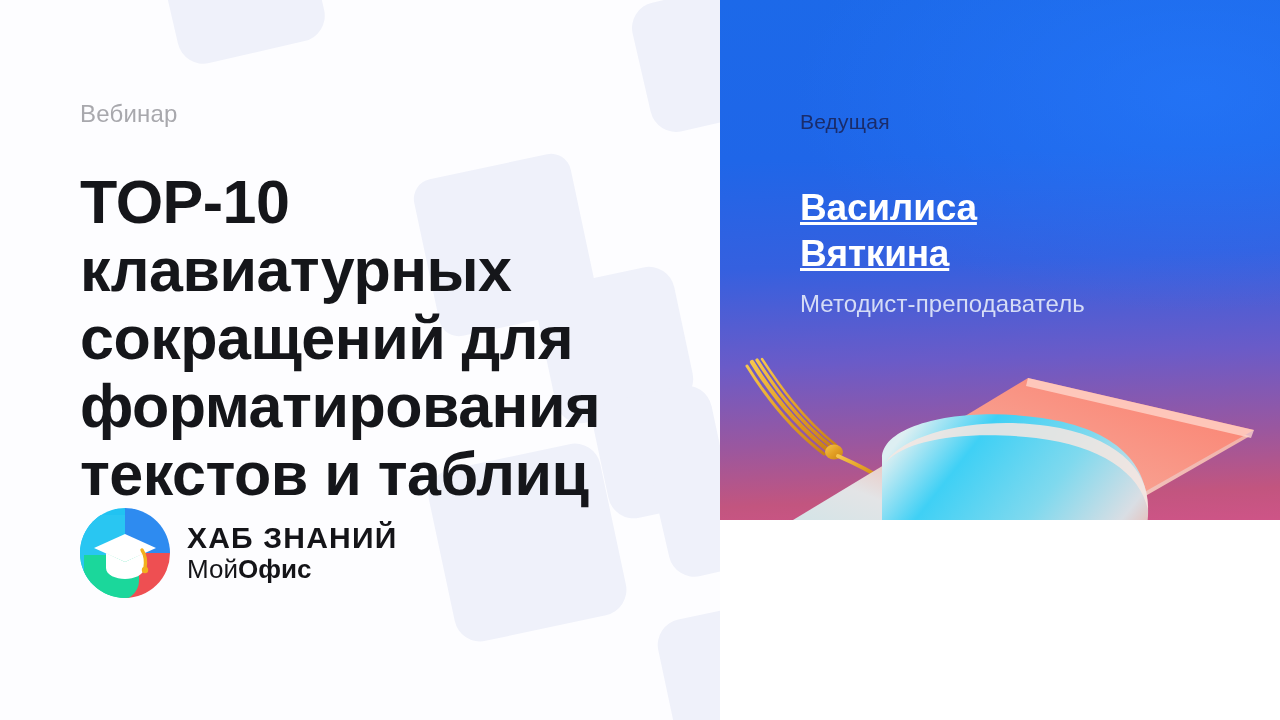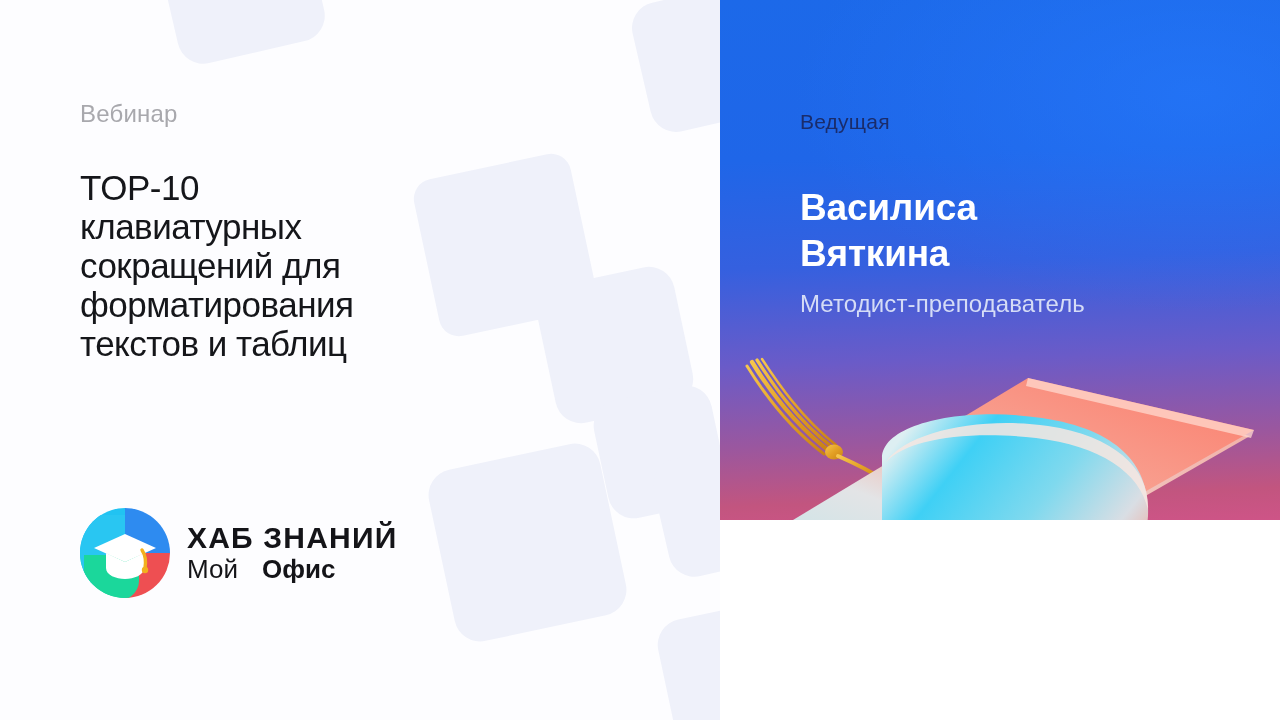--- a/index.html
+++ b/index.html
@@ -31,21 +31,21 @@
 
   .left-content {
     position:absolute; left:80px; top:0; width:560px; height:720px;
   }
   .kicker {
     position:absolute; top:100px; left:0;
     font-size:24px; font-weight:400; color:#a8a8ad; letter-spacing:.2px;
   }
   .headline {
     position:absolute; top:168px; left:0; width:520px;
-    font-size:35px; font-weight:400; line-height:1.115;
+    font-size:61px; font-weight:700; line-height:1.115;
     color:#15161a; letter-spacing:-0.5px;
   }
   .headline .ln { display:block; white-space:nowrap; }
 
   
   .logo-lockup {
     position:absolute; left:0; top:508px;
     display:flex; align-items:center; gap:17px;
   }
   .logo-mark {
@@ -66,21 +66,21 @@
     background:#1BD79B; border-radius:0 0 45% 45%;
   }
   .logo-mark .cap { position:absolute; inset:0; }
   .logo-text { display:flex; flex-direction:column; }
   .logo-title {
     font-size:30px; font-weight:700; letter-spacing:1.2px; color:#141418;
     line-height:1.02;
   }
   .logo-sub { font-size:26px; line-height:1.1; color:#141418; margin-top:1px; }
   .logo-sub .lite { font-weight:400; }
-  .logo-sub .bold { font-weight:700;margin-left:24px; }
+  .logo-sub .bold { font-weight:700; }
 
   
   .right-panel {
     position:absolute; left:720px; top:0; width:560px; height:520px;
     overflow:hidden;
     background:
       radial-gradient(120% 70% at 85% 18%, rgba(38,124,255,.55) 0%, rgba(38,124,255,0) 60%),
       linear-gradient(178deg,
         #1C69E9   0%,
         #1F66E8  30%,
@@ -92,20 +92,21 @@
   }
   .right-content { position:absolute; left:80px; top:0; width:460px; }
   .r-kicker {
     position:absolute; top:110px; left:0;
     font-size:21px; font-weight:400; color:#1A2C6B; letter-spacing:.2px;
   }
   .r-name {
     position:absolute; top:185px; left:0;
     font-size:37px; font-weight:700; line-height:1.24; color:#ffffff;
     letter-spacing:-0.2px;
+    text-decoration:underline;
   }
   .r-name .ln { display:block; }
   .r-role {
     position:absolute; top:290px; left:0;
     font-size:24px; font-weight:400; color:#d5dcf6; letter-spacing:.1px;
   }
 
   
   .cap-art {
     position:absolute; left:10px; top:340px; width:560px; height:380px;

